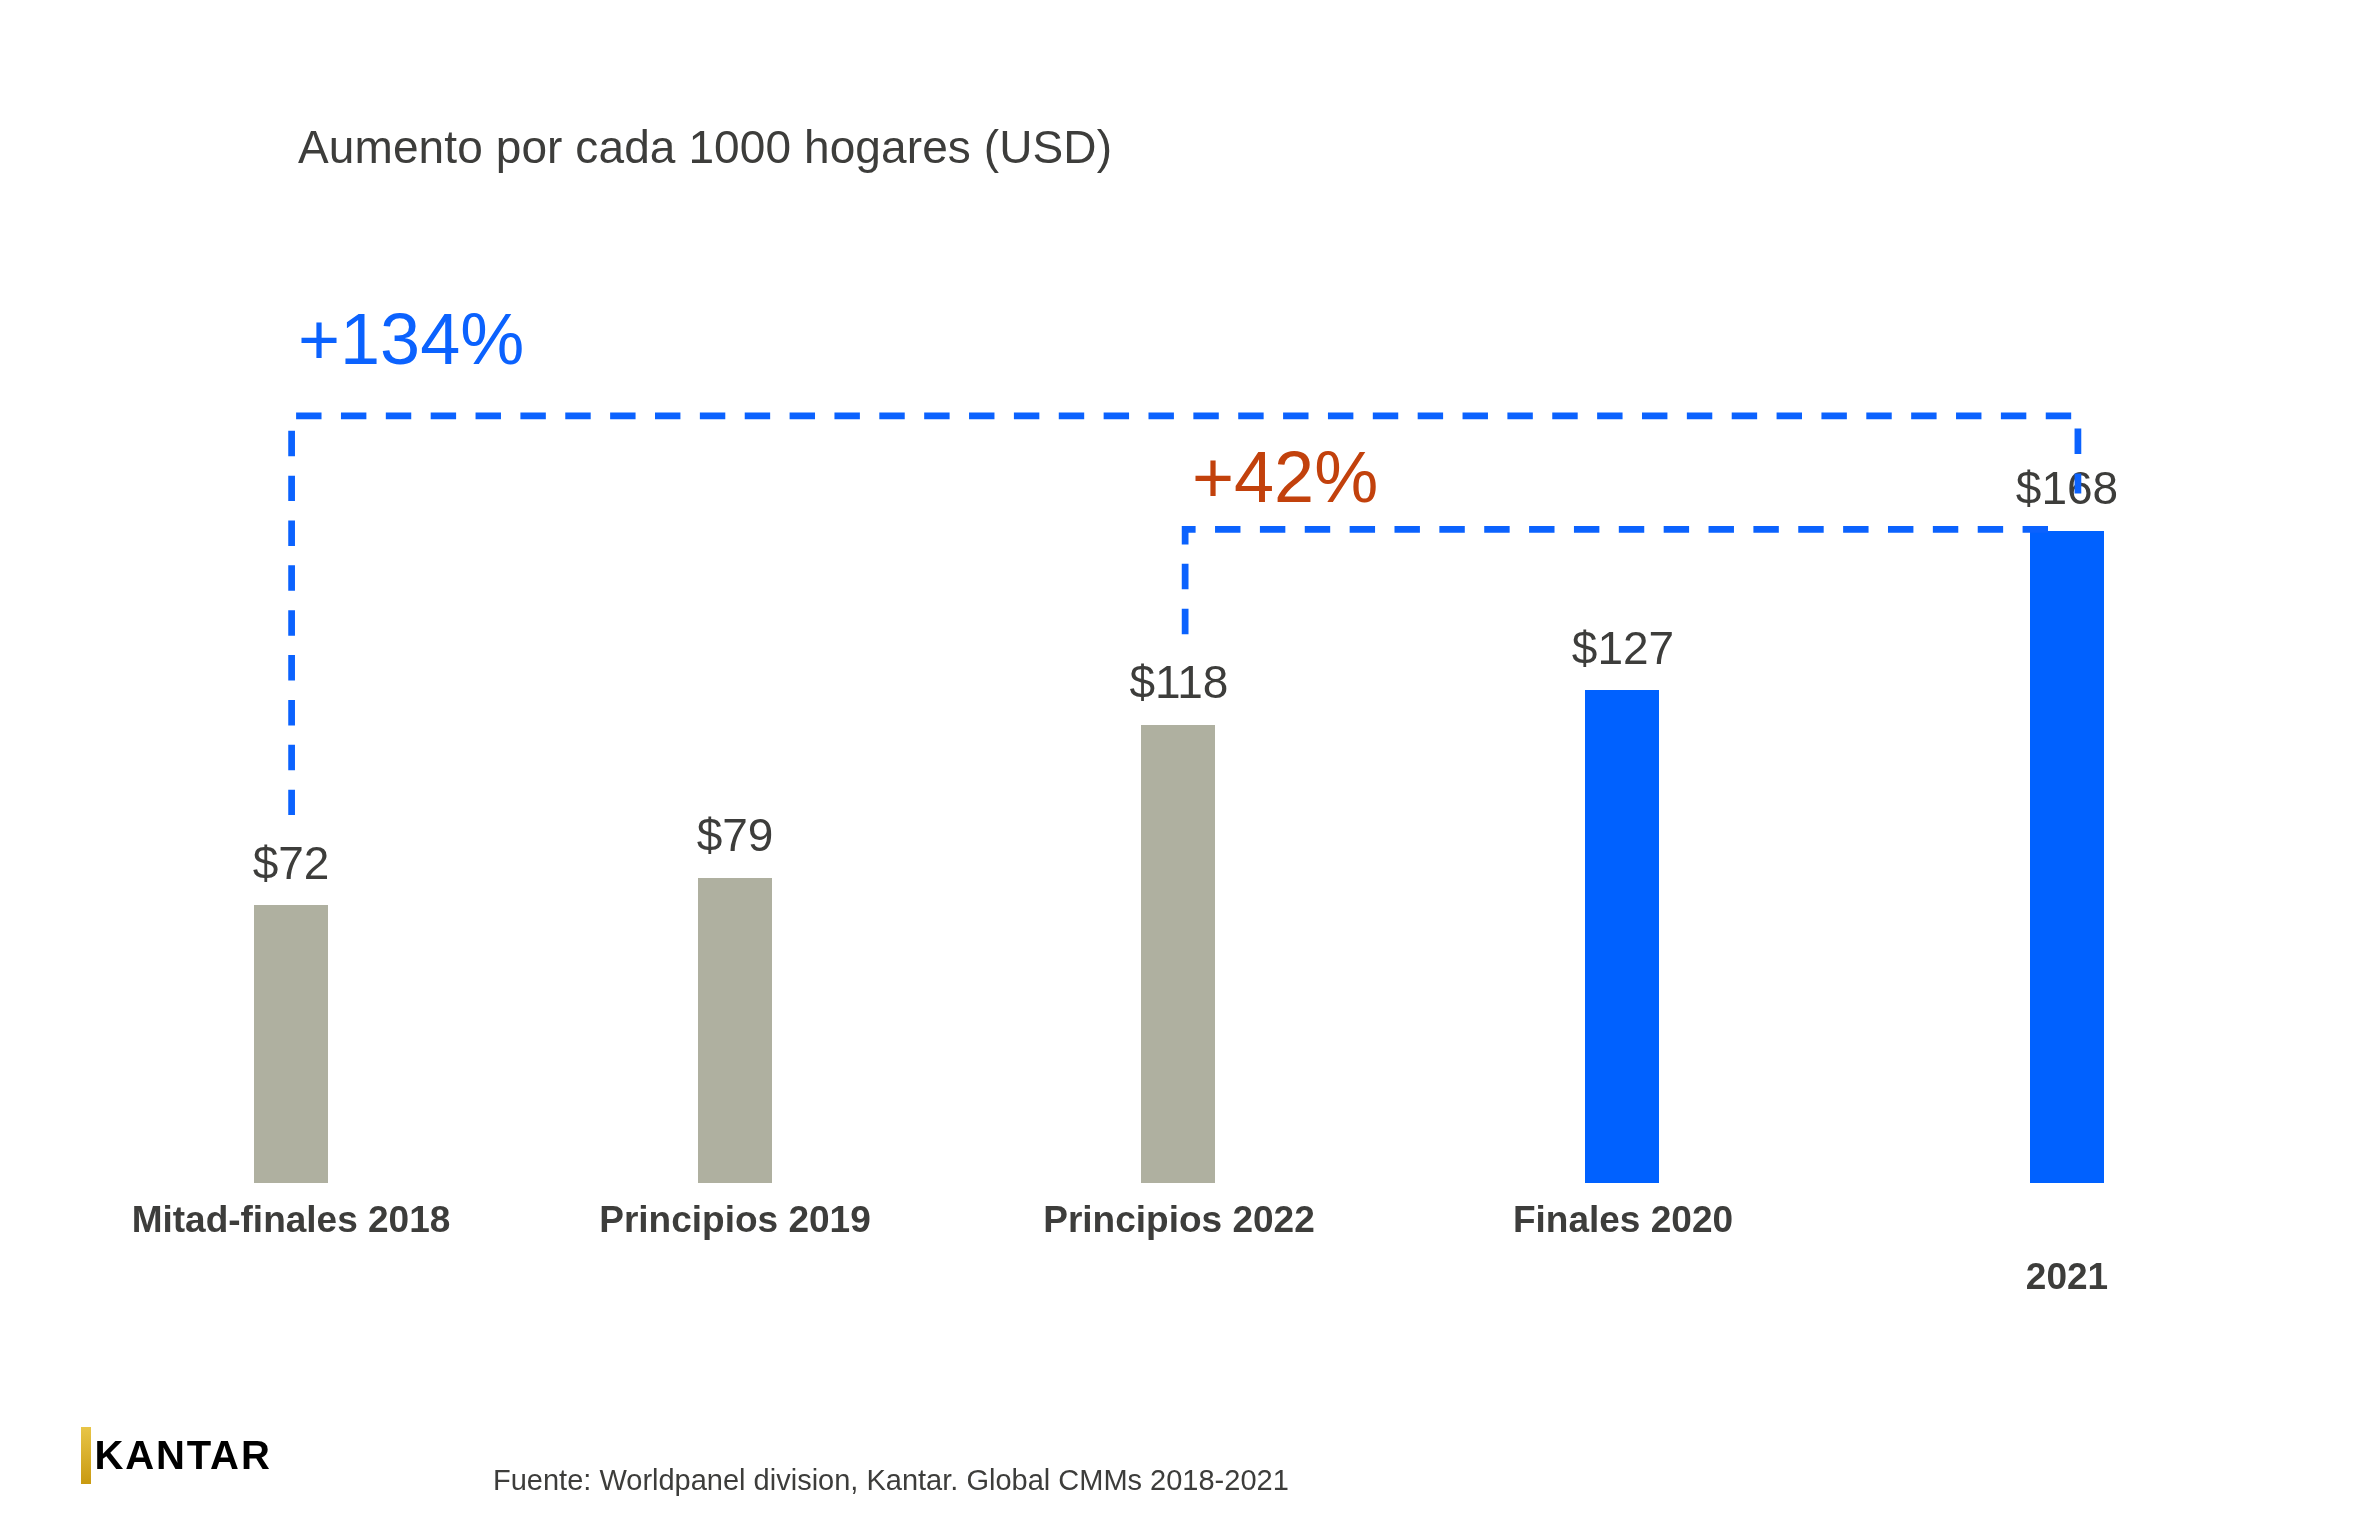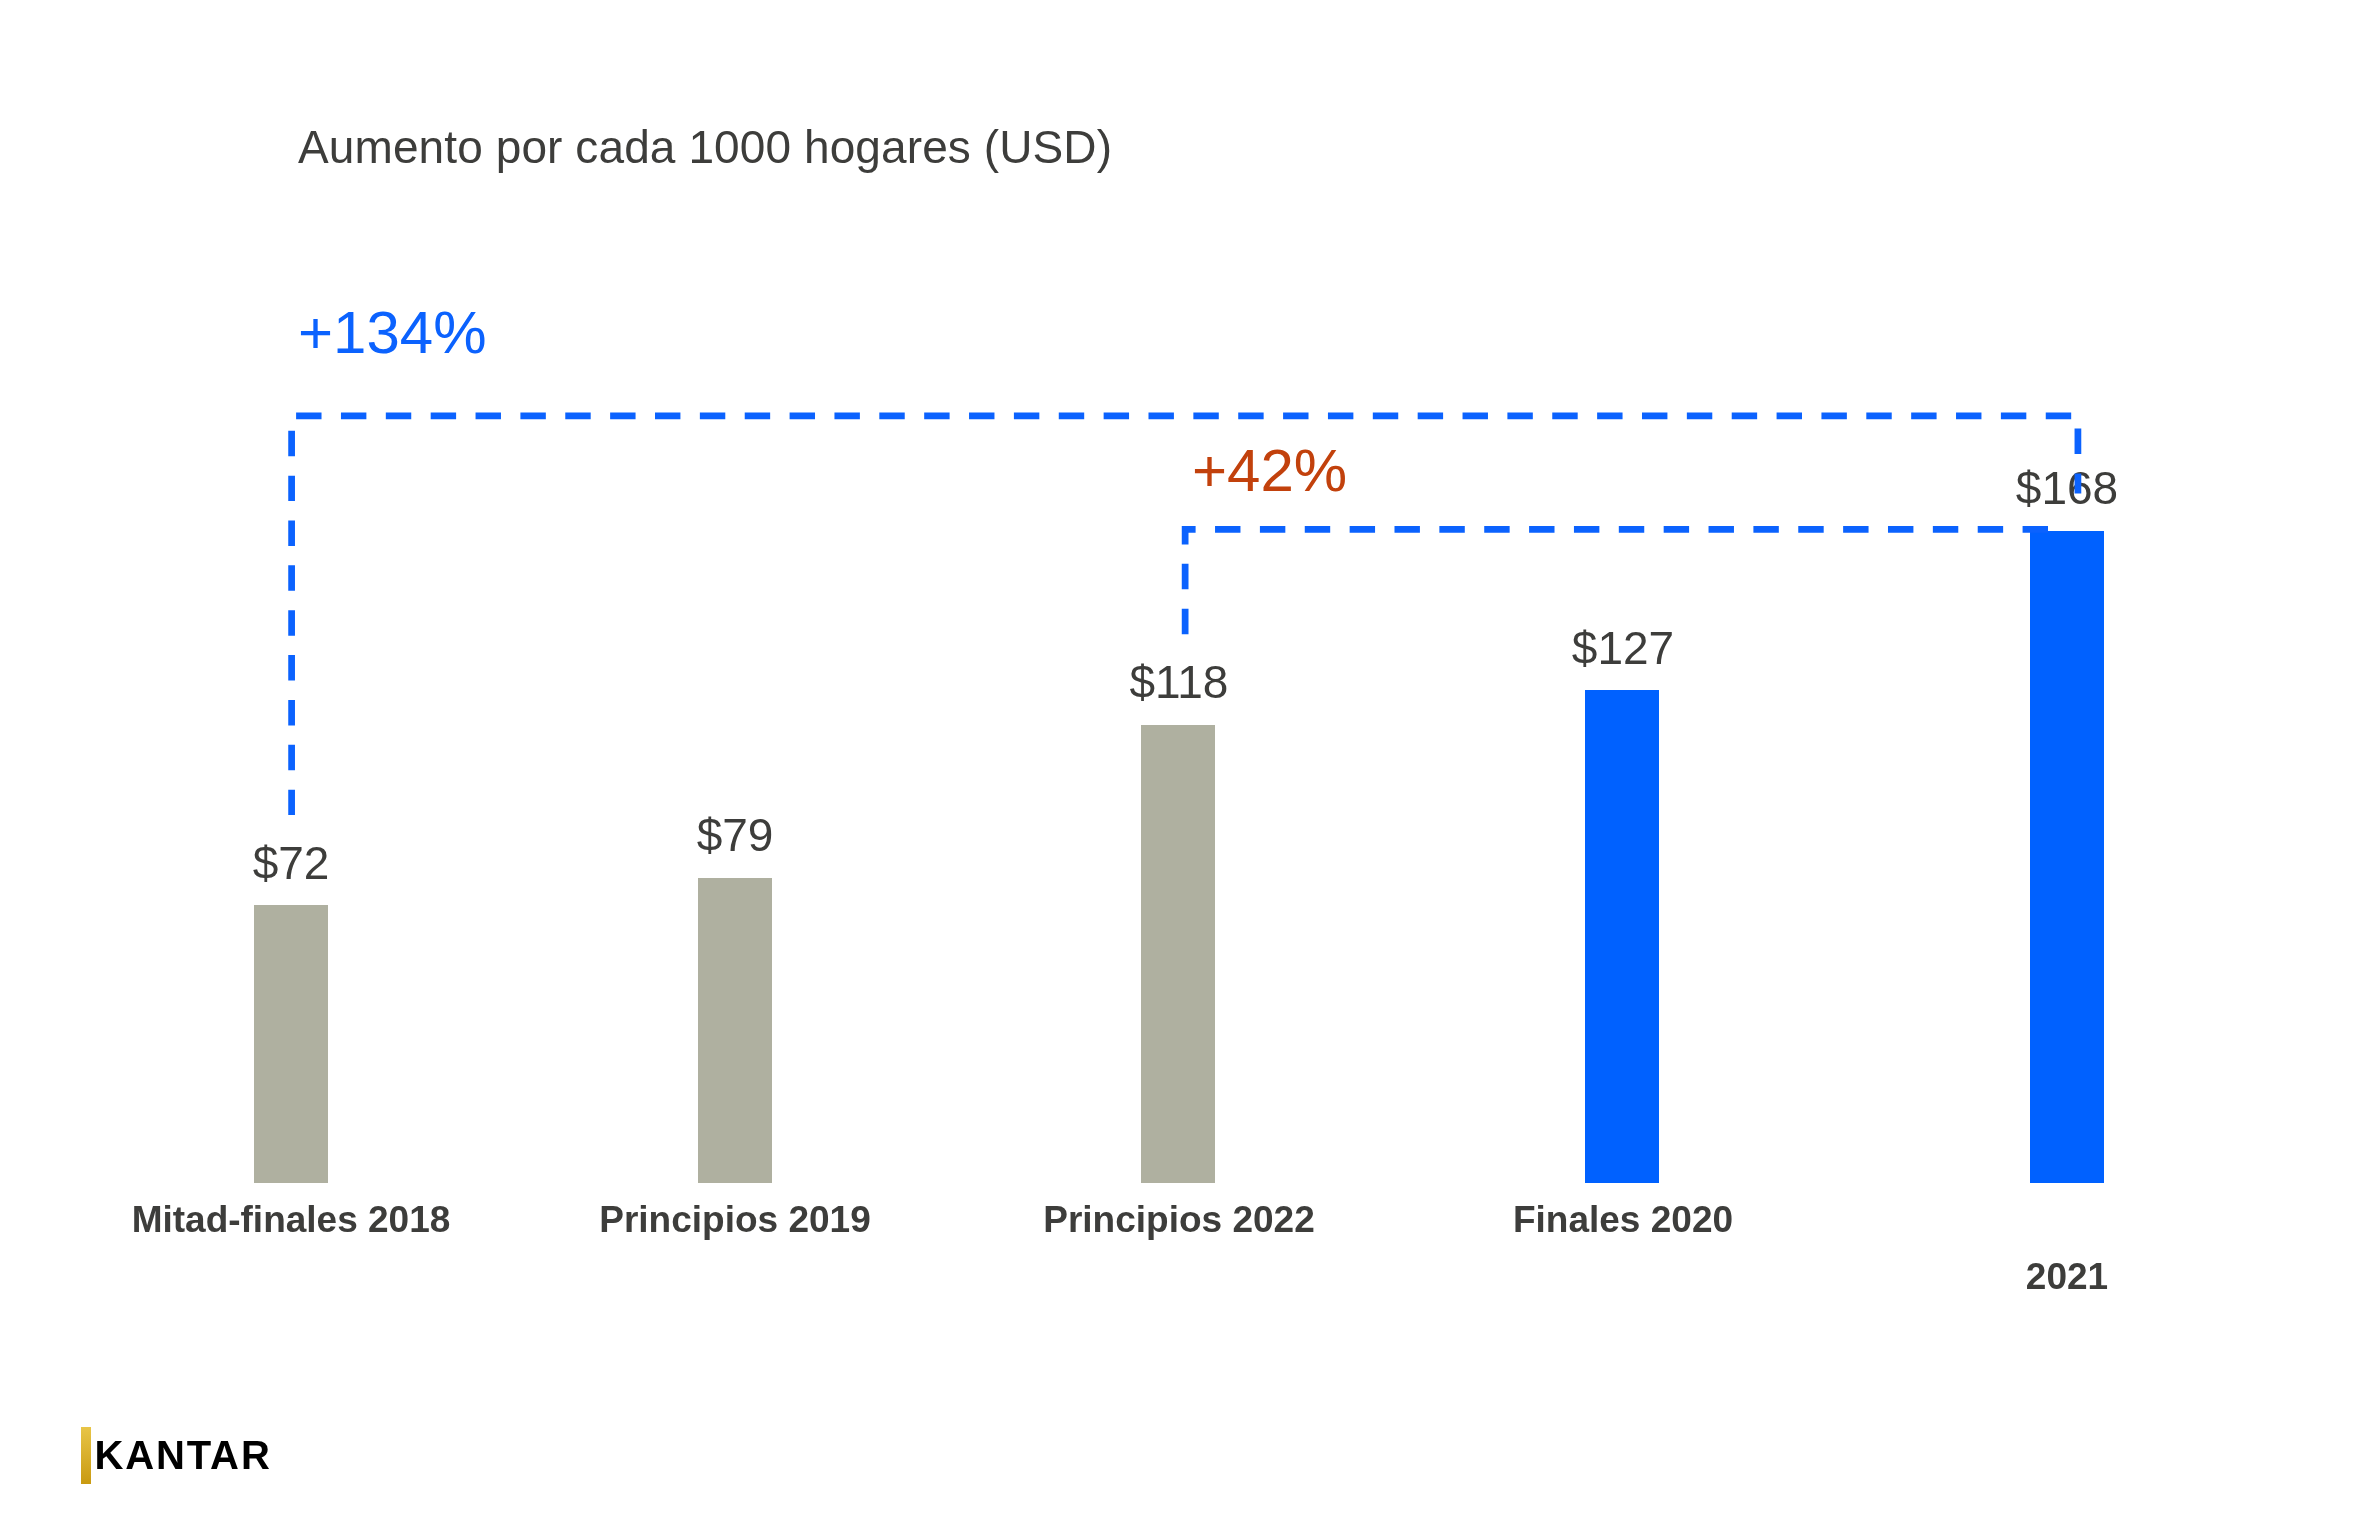--- a/index.html
+++ b/index.html
@@ -59,21 +59,21 @@
     font-size: 37px;
     color: #3d3d3b;
     text-align: center;
     white-space: nowrap;
     font-weight: 700;
   }
 
   
   .pct-label {
     position: absolute;
-    font-size: 60px;
+    font-size: 72px;
     font-weight: 400;
     white-space: nowrap;
   }
 
   #connector-svg {
     position: absolute;
     left: 0;
     top: 0;
     width: 2377px;
     height: 1536px;
@@ -150,15 +150,16 @@
 
     <div class="pct-label" style="left:1192px; top:436px; color:#c2410c;">+42%</div>
 
   </div>
 
   <div id="logo">
     <div id="logo-bar"></div>
     <div id="logo-text">KANTAR</div>
   </div>
 
+  <div id="source-note">Fuente: Worldpanel division, Kantar. Global CMMs 2018-2021</div>
 
 </div>
 
 
 </body></html>

